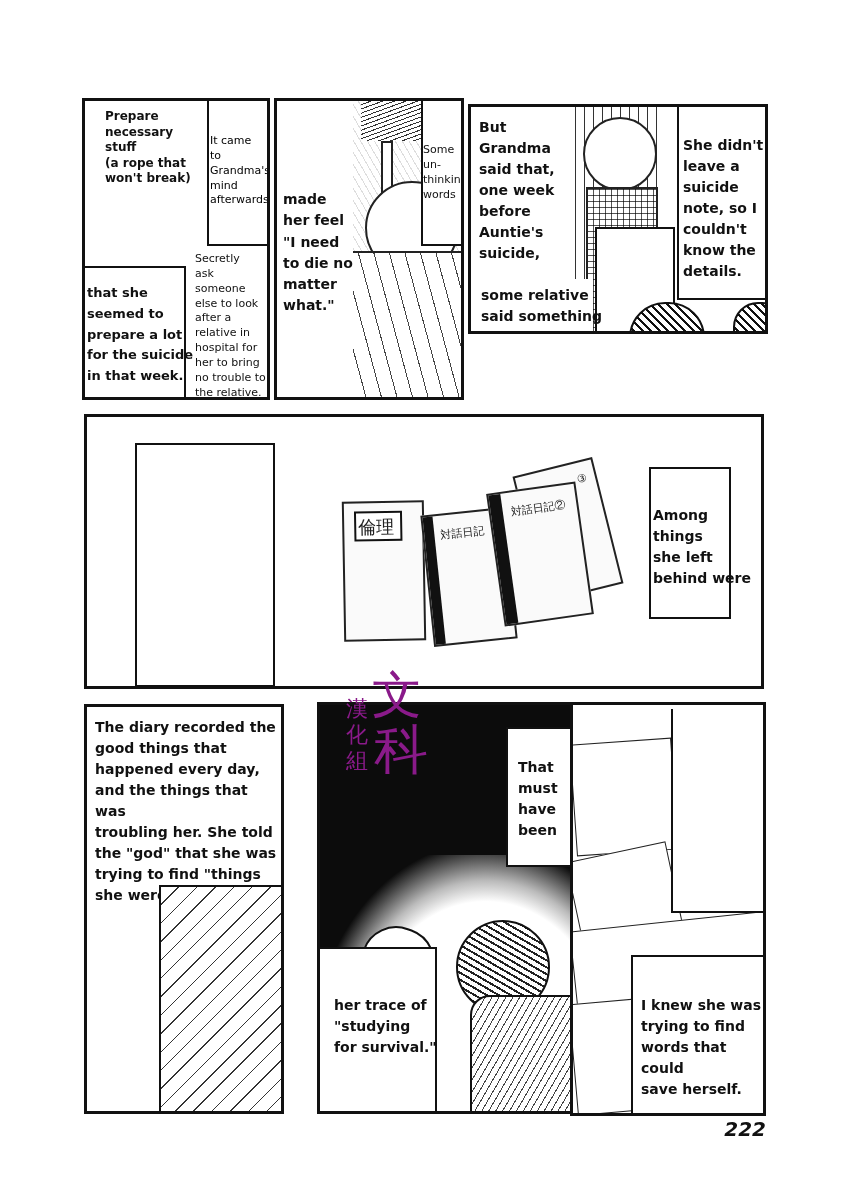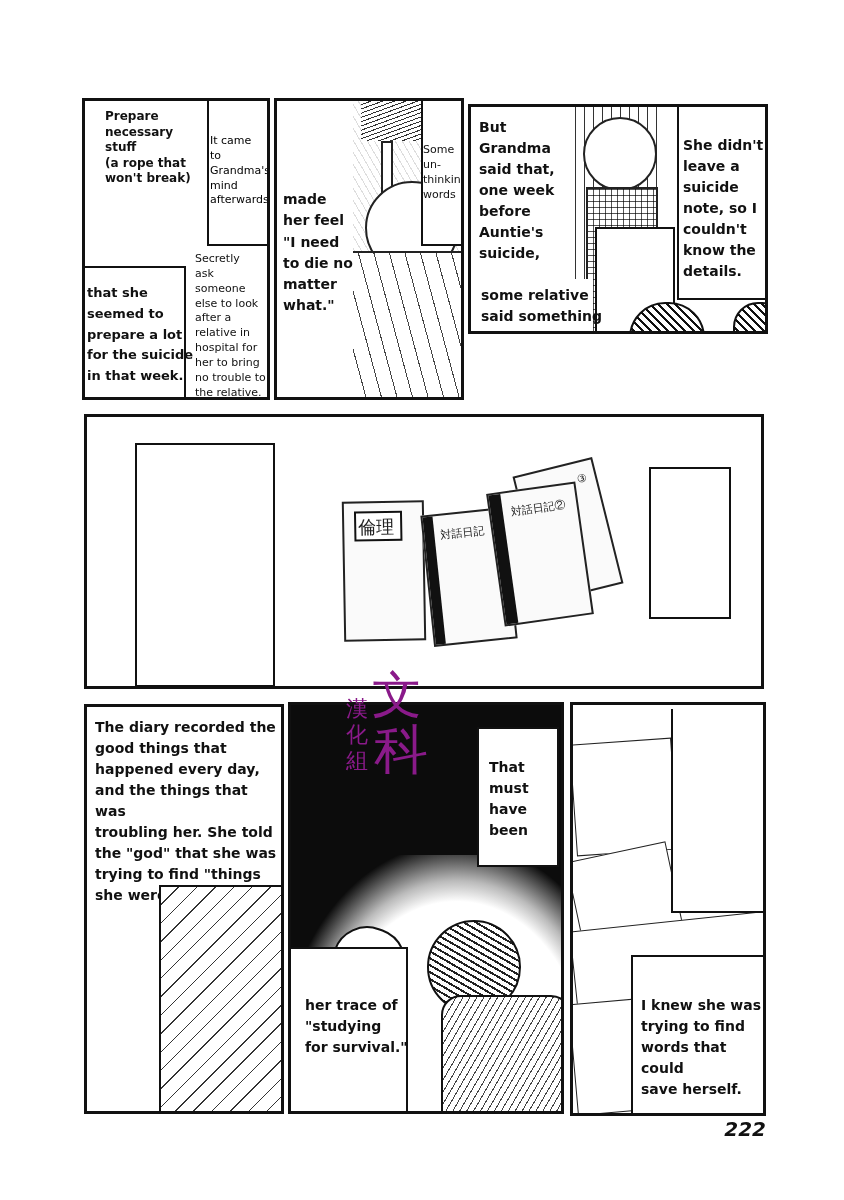--- a/index.html
+++ b/index.html
@@ -4,21 +4,21 @@
 <style>
   html, body { margin:0; padding:0; background:#ffffff; }
   body { width:844px; height:1200px; position:relative; overflow:hidden; font-family:"DejaVu Sans", sans-serif; }
   .panel { position:absolute; border:3px solid #111; background:#fff; box-sizing:border-box; overflow:hidden; }
   .box { position:absolute; background:#fff; border:2px solid #111; box-sizing:border-box; }
   .t { position:absolute; color:#111; font-weight:bold; line-height:1.3; white-space:pre-line; }
   .s11 { font-size:11px; line-height:1.35; }
   .s12 { font-size:12px; }
   .s14 { font-size:14px; line-height:1.5; }
   .hatch { position:absolute; background: repeating-linear-gradient(45deg,#111 0 2px,#fff 2px 6px); }
-  .dark { background:#0c0c0c; }
+  .dark { background:#0c0c0c;margin-left:29px; }
   .pageno { position:absolute; right:78px; top:1117px; font-size:20px; font-style:italic; font-weight:bold; color:#111; }
   .book { position:absolute; background:#fafafa; border:2px solid #222; box-sizing:border-box; }
   .spine { position:absolute; background:#111; }
   .jp { position:absolute; font-size:18px; color:#222; font-family:"DejaVu Serif", serif; }
   .wm { position:absolute; color:#8a1a8a; font-family:"DejaVu Serif", serif; }
   .lines { position:absolute; background:repeating-linear-gradient(135deg,#fff 0 12px,#333 12px 13px); }
   .note { position:absolute; background:#fff; border:1.5px solid #222; font-size:10px; color:#333; overflow:hidden; }
 </style>
 </head>
 <body>
@@ -115,20 +115,23 @@
   </div>
   <div class="book" style="left:440px;top:48px;width:82px;height:130px;transform:rotate(-14deg);">
     <div class="jp" style="left:60px;top:10px;font-size:11px;">③</div>
   </div>
   <div class="book" style="left:408px;top:70px;width:90px;height:134px;transform:rotate(-8deg);">
     <div class="spine" style="left:0;top:0;width:12px;height:100%;"></div>
     <div class="jp" style="left:20px;top:12px;font-size:11px;">対話日記②</div>
   </div>
 
   <div class="box" style="left:562px;top:50px;width:82px;height:152px;"></div>
+  <div class="t s14" style="left:566px;top:88px;">Among things
+she left
+behind were</div>
 </div>
 
 <div class="panel" style="left:84px;top:704px;width:200px;height:410px;">
   <div class="t s14" style="left:8px;top:10px;">The diary recorded the
 good things that
 happened every day,
 and the things that was
 troubling her. She told
 the "god" that she was
 trying to find "things

